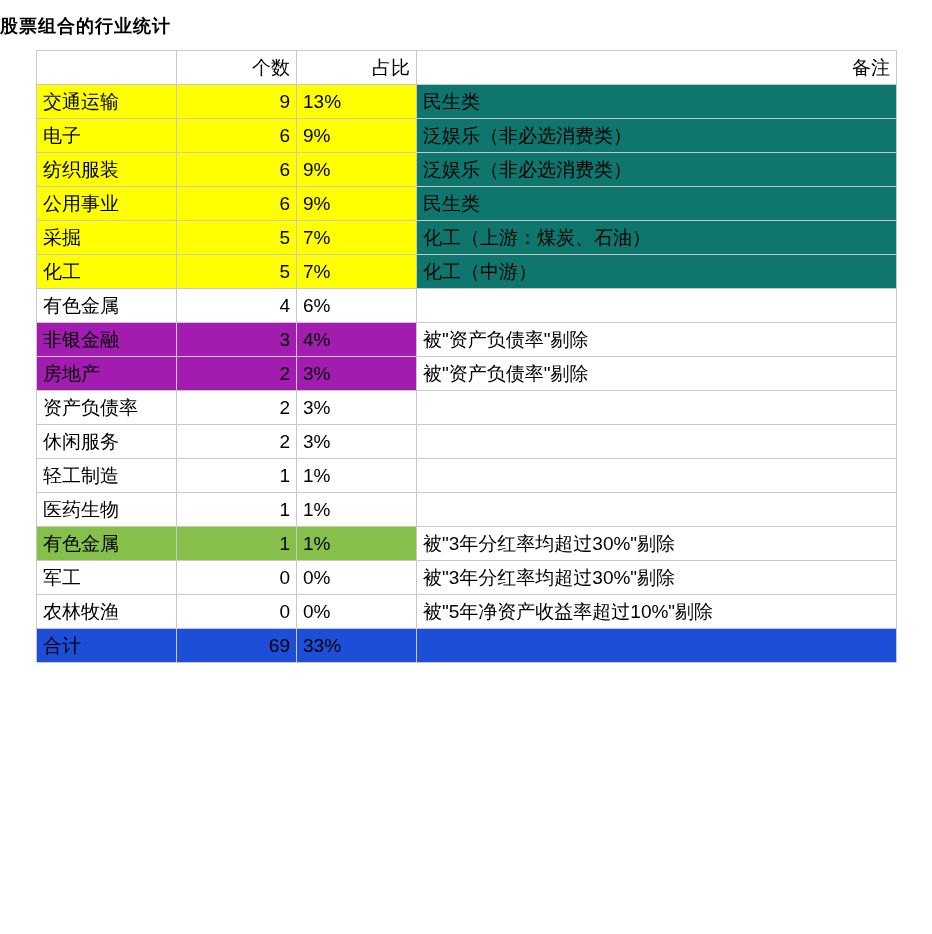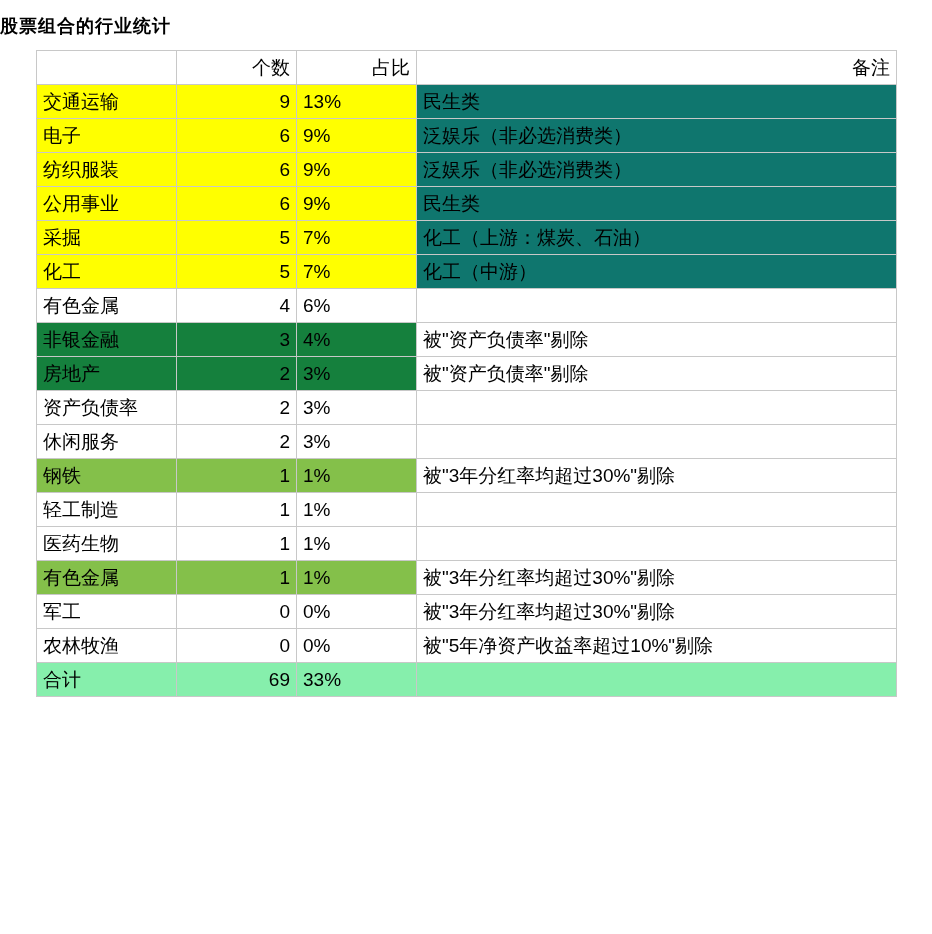--- a/index.html
+++ b/index.html
@@ -61,23 +61,23 @@
   tr.hl-yellow td.count,
   tr.hl-yellow td.pct { background: #ffff00; }
   tr.hl-yellow td.note { background: #0f766e; }
 
   tr.hl-green td.name,
   tr.hl-green td.count,
   tr.hl-green td.pct { background: #84c04a; }
 
   tr.hl-pale td.name,
   tr.hl-pale td.count,
-  tr.hl-pale td.pct { background: #15803d; }
-
-  tr.total td { background: #86efac; margin-left: 46px; }
+  tr.hl-pale td.pct { background: #a21caf; }
+
+  tr.total td { background: #1d4ed8; margin-left: 46px; }
   td.empty { background: #ffffff; }
 </style>
 </head>
 <body>
 
 <div class="page">
 
   <div class="title">股票组合的行业统计</div>
 
   <table class="stats">
@@ -155,26 +155,20 @@
           <td class="count">2</td>
           <td class="pct">3%</td>
           <td class="note empty"></td>
         </tr>
         <tr>
           <td class="name">休闲服务</td>
           <td class="count">2</td>
           <td class="pct">3%</td>
           <td class="note empty"></td>
         </tr>
-        <tr class="hl-green">
-          <td class="name">钢铁</td>
-          <td class="count">1</td>
-          <td class="pct">1%</td>
-          <td class="note">被"3年分红率均超过30%"剔除</td>
-        </tr>
         <tr>
           <td class="name">轻工制造</td>
           <td class="count">1</td>
           <td class="pct">1%</td>
           <td class="note empty"></td>
         </tr>
         <tr>
           <td class="name">医药生物</td>
           <td class="count">1</td>
           <td class="pct">1%</td>

